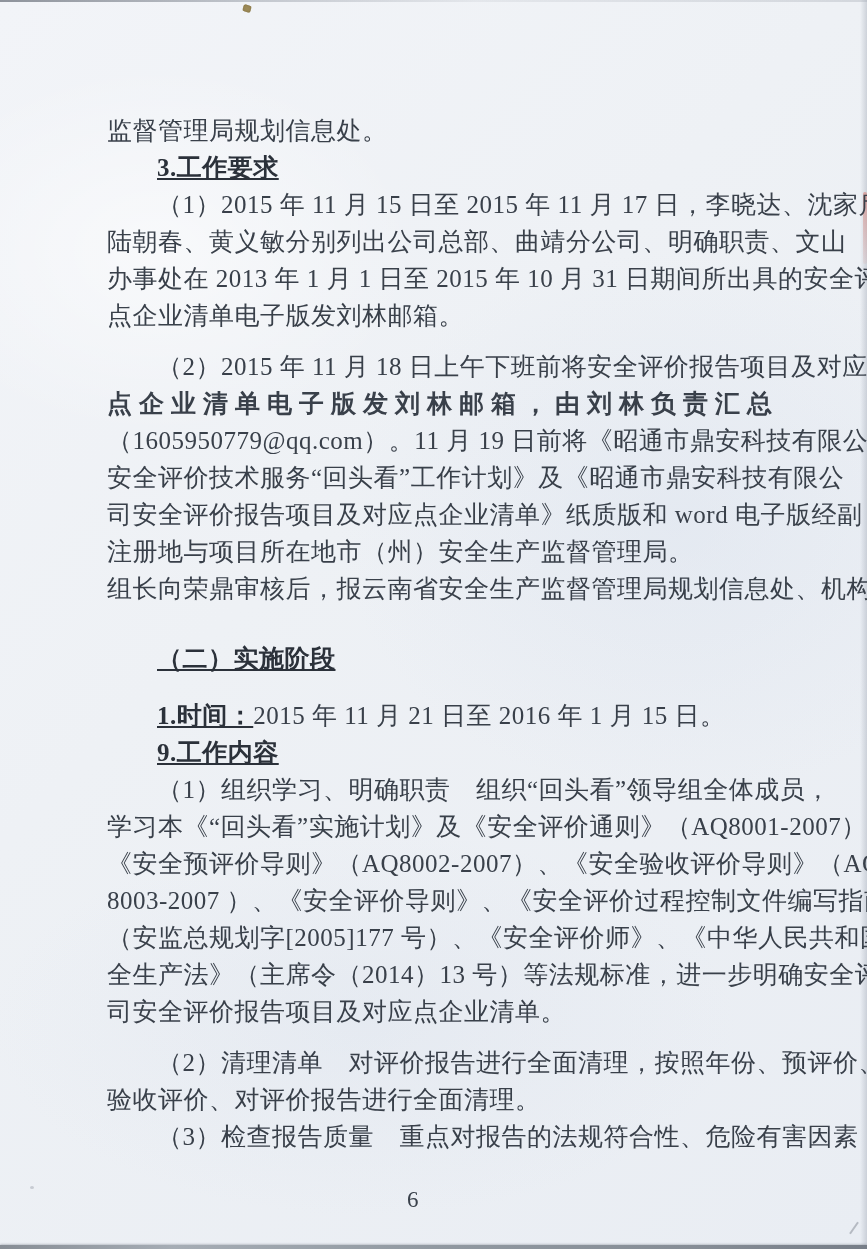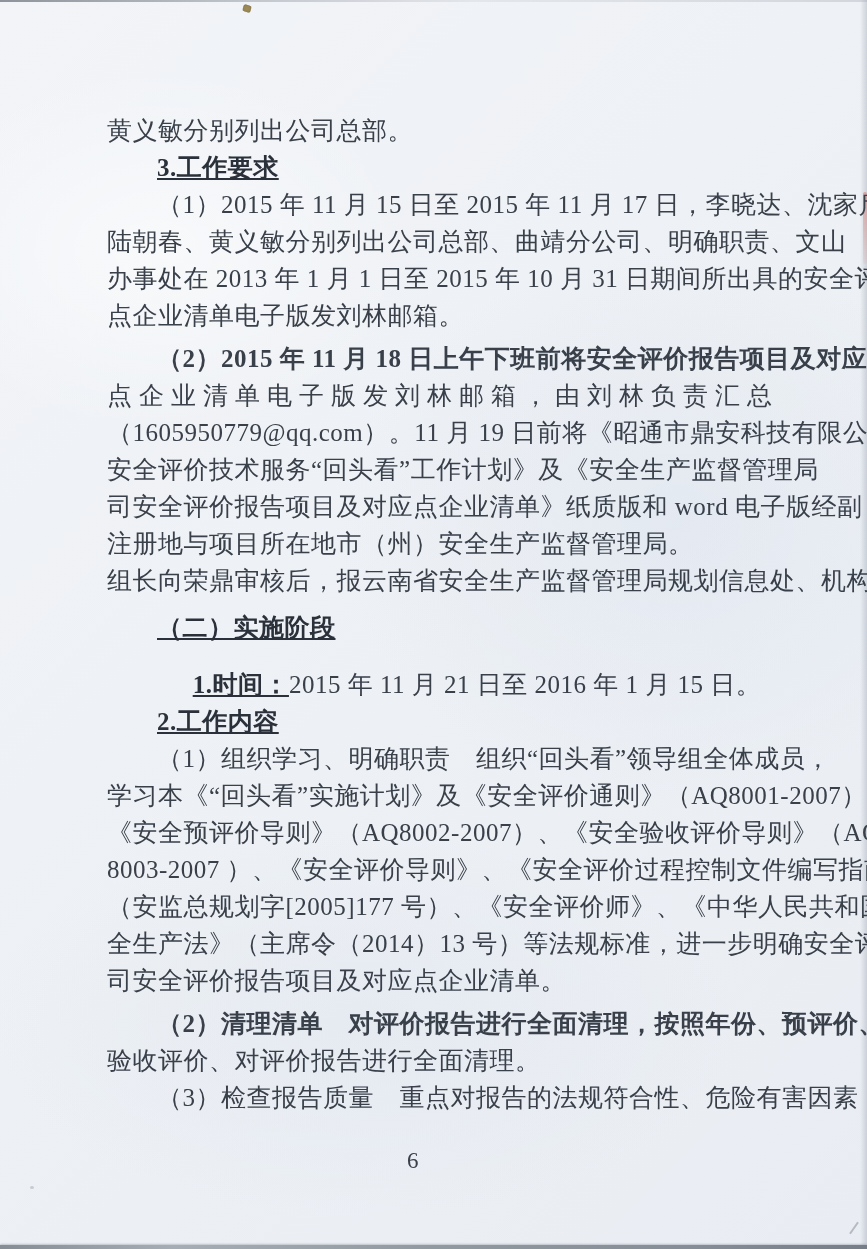--- a/index.html
+++ b/index.html
@@ -24,24 +24,24 @@
     color: #39404a;
     letter-spacing: 0.5px;
   }
   .ln {
     height: 37px;
     line-height: 37px;
     white-space: nowrap;
   }
   .ind { padding-left: 50px; }
   .hd  { font-weight: bold; color: #2b313a; text-decoration: underline; }
-  .spread { letter-spacing: 7px; }
-  .mt-para  { margin-top: 6px; font-weight: bold; }
-  .mt-major { margin-top: 10px; }
-  .mt-after { margin-top: 20px; text-align: center; }
+  .spread { letter-spacing: 7px; font-weight: bold; }
+  .mt-para  { margin-top: 14px; }
+  .mt-major { margin-top: 33px; }
+  .mt-after { margin-top: 20px; }
   .pageno {
     margin-top: 30px;
     padding-left: 300px;
     font-size: 23px;
     color: #3a414b;
     line-height: 30px;
   }
   
   .edge-top {
     position: absolute; left: 0; top: 0; width: 100%; height: 2px;
@@ -82,36 +82,36 @@
 <body>
 
 <div class="page">
 
   <div class="edge-top"></div>
   <div class="speck"></div>
   <div class="edge-right"></div>
   <div class="mark-red"></div>
 
   <div class="content">
-    <div class="ln">黄义敏分别列出公司总部。</div>
+    <div class="ln">监督管理局规划信息处。</div>
     <div class="ln ind hd">3.工作要求</div>
     <div class="ln ind">（1）2015 年 11 月 15 日至 2015 年 11 月 17 日，李晓达、沈家启、</div>
     <div class="ln">陆朝春、黄义敏分别列出公司总部、曲靖分公司、明确职责、文山</div>
     <div class="ln">办事处在 2013 年 1 月 1 日至 2015 年 10 月 31 日期间所出具的安全评</div>
     <div class="ln">点企业清单电子版发刘林邮箱。</div>
     <div class="ln ind mt-para">（2）2015 年 11 月 18 日上午下班前将安全评价报告项目及对应</div>
     <div class="ln spread">点企业清单电子版发刘林邮箱，由刘林负责汇总</div>
     <div class="ln">（1605950779@qq.com）。11 月 19 日前将《昭通市鼎安科技有限公司</div>
-    <div class="ln">安全评价技术服务“回头看”工作计划》及《安全生产监督管理局</div>
+    <div class="ln">安全评价技术服务“回头看”工作计划》及《昭通市鼎安科技有限公</div>
     <div class="ln">司安全评价报告项目及对应点企业清单》纸质版和 word 电子版经副</div>
     <div class="ln">注册地与项目所在地市（州）安全生产监督管理局。</div>
     <div class="ln">组长向荣鼎审核后，报云南省安全生产监督管理局规划信息处、机构</div>
     <div class="ln ind hd mt-major">（二）实施阶段</div>
     <div class="ln ind mt-after"><span class="hd">1.时间：</span><span>2015 年 11 月 21 日至 2016 年 1 月 15 日。</span></div>
-    <div class="ln ind hd">2.工作内容</div>
+    <div class="ln ind hd">9.工作内容</div>
     <div class="ln ind">（1）组织学习、明确职责　组织“回头看”领导组全体成员，</div>
     <div class="ln">学习本《“回头看”实施计划》及《安全评价通则》（AQ8001-2007）、</div>
     <div class="ln">《安全预评价导则》（AQ8002-2007）、《安全验收评价导则》（AQ</div>
     <div class="ln">8003-2007 ）、《安全评价导则》、《安全评价过程控制文件编写指南》</div>
     <div class="ln">（安监总规划字[2005]177 号）、《安全评价师》、《中华人民共和国安</div>
     <div class="ln">全生产法》（主席令（2014）13 号）等法规标准，进一步明确安全评</div>
     <div class="ln">司安全评价报告项目及对应点企业清单。</div>
     <div class="ln ind mt-para">（2）清理清单　对评价报告进行全面清理，按照年份、预评价、</div>
     <div class="ln">验收评价、对评价报告进行全面清理。</div>
     <div class="ln ind">（3）检查报告质量　重点对报告的法规符合性、危险有害因素</div>

